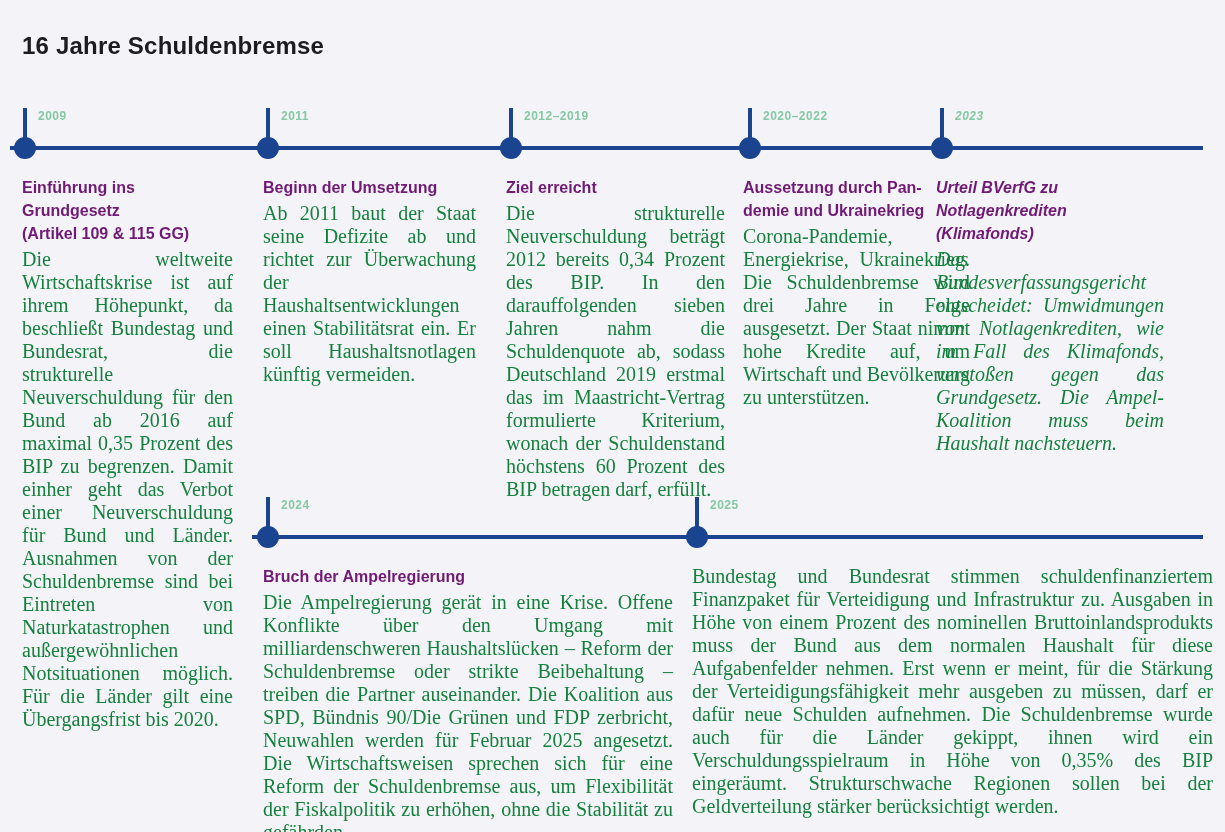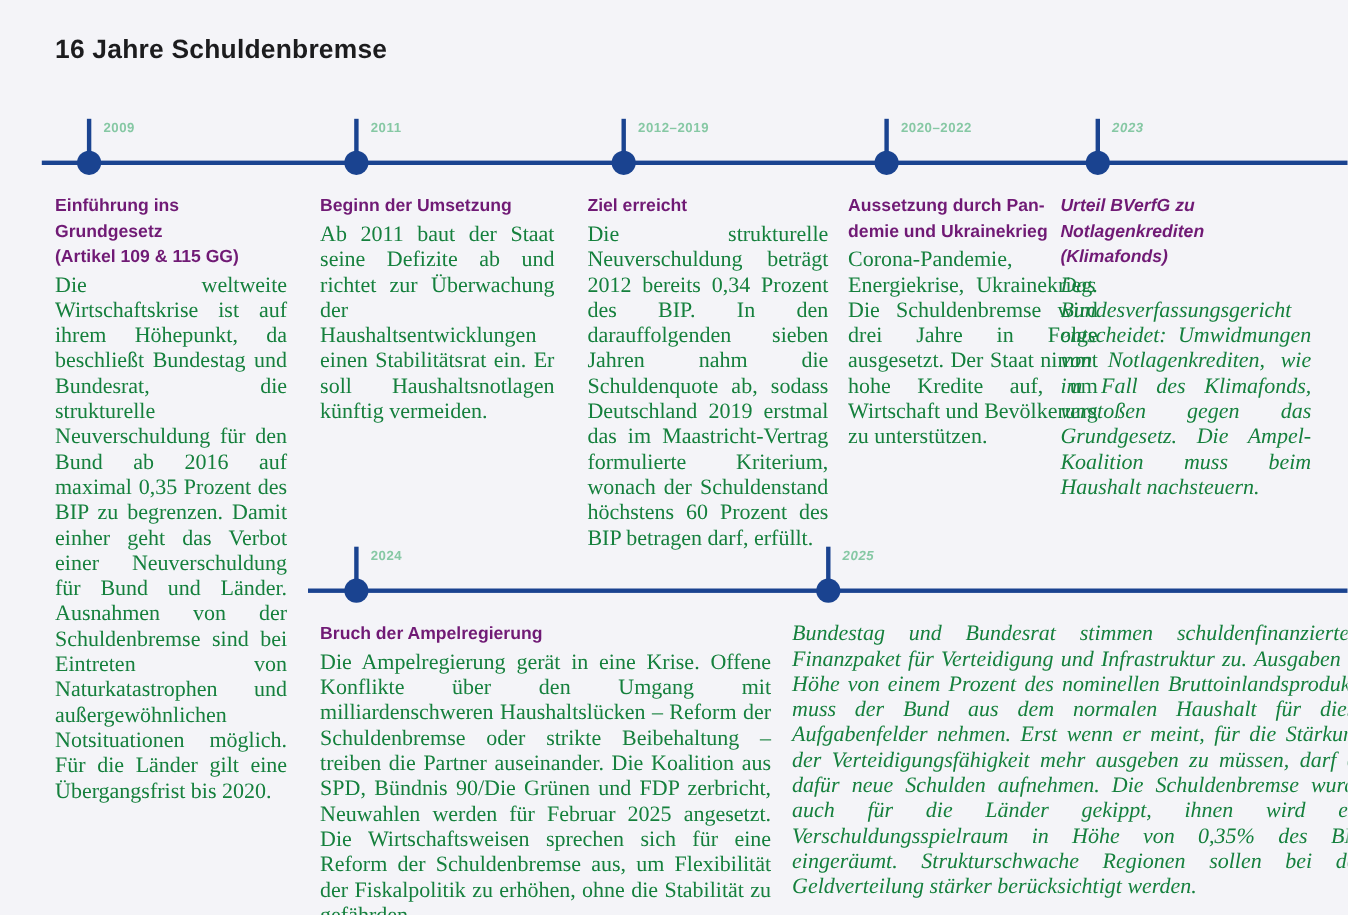--- a/index.html
+++ b/index.html
@@ -1,15 +1,15 @@
 <!DOCTYPE html>
 <html lang="de"><head>
 <meta charset="utf-8">
 <style>
-  * { box-sizing: border-box; margin-left: 28px; }
+  * { box-sizing: border-box; }
   html, body { margin: 0; padding: 0; }
   body {
     width: 1225px; height: 832px;
     background: #f4f4f8;
     font-family: "Liberation Sans", sans-serif;
     position: relative;
     overflow: hidden;
   }
   .title {
     position: absolute; left: 22px; top: 16px;
@@ -50,21 +50,21 @@
     text-align: justify;
     hyphens: auto; -webkit-hyphens: auto;
   }
 
   .e0 { left: 22px;  width: 211px; --dx: 3px; }
   .e1 { left: 263px; width: 213px; --dx: 5px; }
   .e2 { left: 506px; width: 219px; --dx: 5px; }
   .e3 { left: 743px; width: 227px; --dx: 7px; }
   .e4 { left: 936px; width: 228px; font-style: italic; --dx: 6px; }
   .e5 { left: 263px; width: 410px; --dx: 5px; }
-  .e6 { left: 692px; width: 521px; font-style: italic; --dx: 5px; }
+  .e6 { left: 692px; width: 521px; --dx: 5px; }
 </style>
 </head>
 <body>
 
 <h1 class="title">16 Jahre Schuldenbremse</h1>
 
 <div class="tl-line" id="line1"></div>
 <div class="tl-line" id="line2"></div>
 
 <div class="entry row1 e0">

